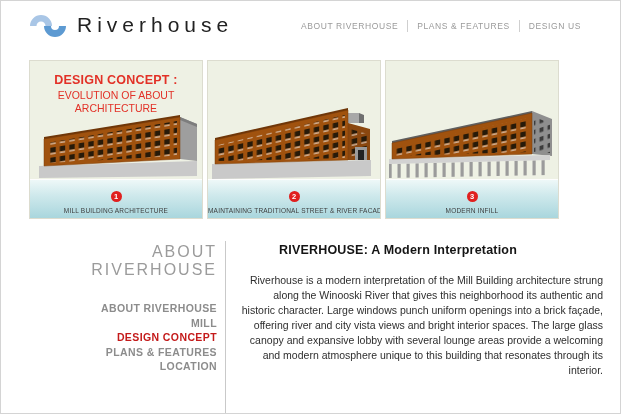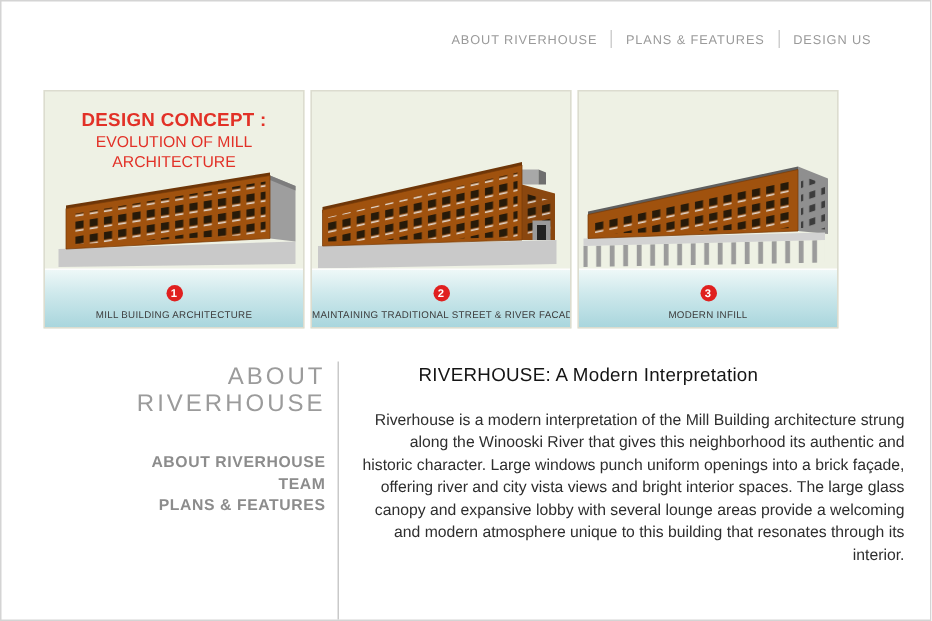--- a/index.html
+++ b/index.html
@@ -29,42 +29,51 @@
 
   
   .content{position:absolute;left:0;top:238px;width:100%;height:176px;}
   .vdivider{position:absolute;left:224px;top:2px;width:1px;height:174px;background:#c9c9c9;}
   .aside{position:absolute;left:20px;top:4px;width:196px;text-align:right;}
   .aside-heading{font-size:16px;color:#9b9b9b;letter-spacing:2px;font-weight:400;margin:0 0 22px 0;}
   .aside-nav{list-style:none;margin:0;padding:0;}
   .aside-nav li{font-size:10.5px;font-weight:bold;color:#8c8c8c;letter-spacing:.4px;line-height:14.5px;cursor:pointer;}
   .aside-nav li.active{color:#c41a1a;}
   .main{position:absolute;left:238px;top:4px;width:364px;}
-  .main-heading{font-size:12.5px;font-weight:normal;color:#141414;margin:0 0 16px 0;letter-spacing:.2px;padding-left:40px;}
+  .main-heading{font-size:12.5px;font-weight:bold;color:#141414;margin:0 0 16px 0;letter-spacing:.2px;padding-left:40px;}
   .main-body{font-size:10.5px;color:#2e2e2e;line-height:15px;margin:0;text-align:right;}
 </style>
 </head>
 <body>
 
 <div class="page">
 
   <div class="header">
+    <div class="logo">
+      <span>
+        <svg width="40" height="32" viewBox="0 0 40 32">
+          <path d="M1,17 A11,11 0 0 1 23,17 L16.5,17 A4.5,4.5 0 0 0 7.5,17 Z" fill="#a9c6e6"></path>
+          <path d="M15,17 A11,11 0 0 0 37,17 L30,17 A4,4 0 0 1 22,17 Z" fill="#5d9ad2"></path>
+        </svg>
+      </span>
+      <span class="brand">Riverhouse</span>
+    </div>
     <ul class="nav">
       <li>ABOUT RIVERHOUSE</li>
       <li>PLANS &amp; FEATURES</li>
       <li>DESIGN US</li>
     </ul>
   </div>
 
   <div class="strip">
 
     <div class="panel">
       <div class="panel-head">
         <div class="l1">DESIGN CONCEPT :</div>
-        <div class="l2">EVOLUTION OF MILL ARCHITECTURE</div>
+        <div class="l2">EVOLUTION OF ABOUT ARCHITECTURE</div>
       </div>
       <svg class="illus" viewBox="0 0 174 120">
         <defs>
           <pattern id="s1w" width="9.5" height="10" patternUnits="userSpaceOnUse" patternTransform="skewY(-9)">
             <rect x="1.3" y="2" width="5.4" height="5" fill="#271a09"></rect>
             <rect x="1.3" y="7.6" width="5.4" height="1.1" fill="#eeeeee" opacity="0.85"></rect>
           </pattern>
         </defs>
         <polygon points="9,107 167,102 167,117 9,119" fill="#c9c9c9"></polygon>
         <polygon points="150,58 167,65 167,102 150,100" fill="#9e9e9e"></polygon>
@@ -134,22 +143,24 @@
 
   </div>
 
   <div class="content">
     <div class="vdivider"></div>
 
     <div class="aside">
       <h2 class="aside-heading">ABOUT RIVERHOUSE</h2>
       <ul class="aside-nav">
         <li>ABOUT RIVERHOUSE</li>
-        <li>TEAM</li>
+        <li>MILL</li>
+        <li class="active">DESIGN CONCEPT</li>
         <li>PLANS &amp; FEATURES</li>
+        <li>LOCATION</li>
       </ul>
     </div>
 
     <div class="main">
       <h3 class="main-heading">RIVERHOUSE: A Modern Interpretation</h3>
       <p class="main-body">Riverhouse is a modern interpretation of the Mill Building architecture strung along the Winooski River that gives this neighborhood its authentic and historic character. Large windows punch uniform openings into a brick façade, offering river and city vista views and bright interior spaces. The large glass canopy and expansive lobby with several lounge areas provide a welcoming and modern atmosphere unique to this building that resonates through its interior.</p>
     </div>
   </div>
 
 </div>

